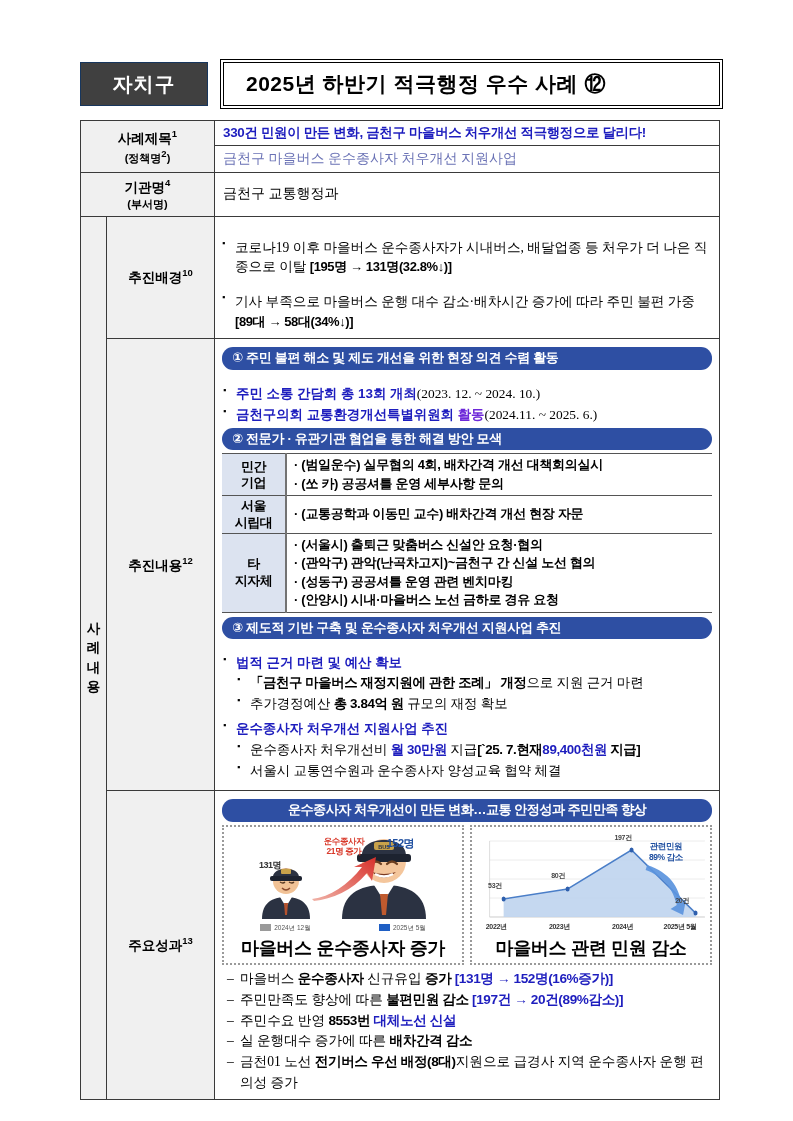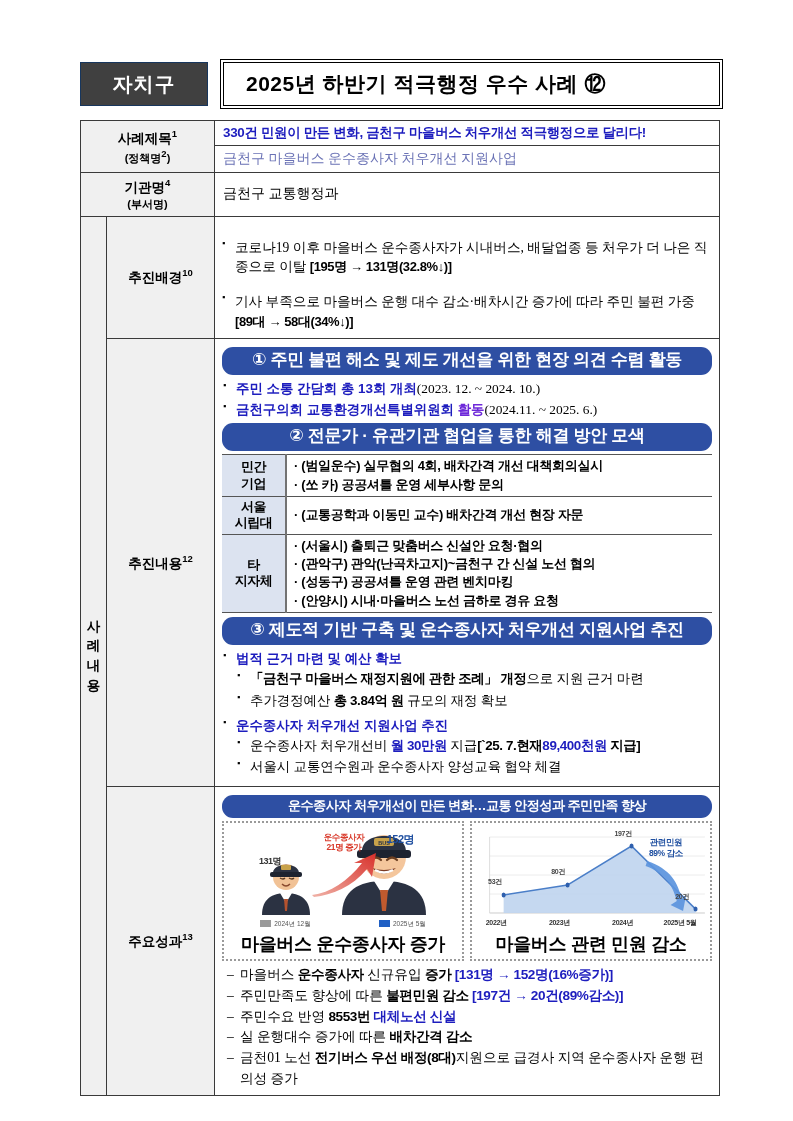--- a/index.html
+++ b/index.html
@@ -133,35 +133,34 @@
     font-weight: bold;
     letter-spacing: -0.4px;
     font-size: 13px;
   }
 
   
   .pill {
     background: #2E4FA3;
     color: #ffffff;
     font-weight: bold;
-    font-size: 17px;
+    font-size: 13px;
     border-radius: 11px;
     padding: 2px 10px 3px 10px;
     margin: 3px 0 3px 0;
     letter-spacing: -0.3px;
     line-height: 1.35;
-    text-align: center;
   }
   .pill.perf {
     font-size: 13.2px;
     text-align: center;
     letter-spacing: -0.6px;
   }
 
-  ul.blue-list { margin: 4px 0 3px 0; padding: 0; list-style: none; }
+  ul.blue-list { margin: 14px 0 3px 0; padding: 0; list-style: none; }
   ul.blue-list li {
     position: relative;
     padding-left: 14px;
     font-size: 13.4px;
     line-height: 1.5;
     margin-bottom: 1px;
   }
   ul.blue-list li::before {
     content: "\25AA";
     position: absolute; left: 1px; top: 0px;

